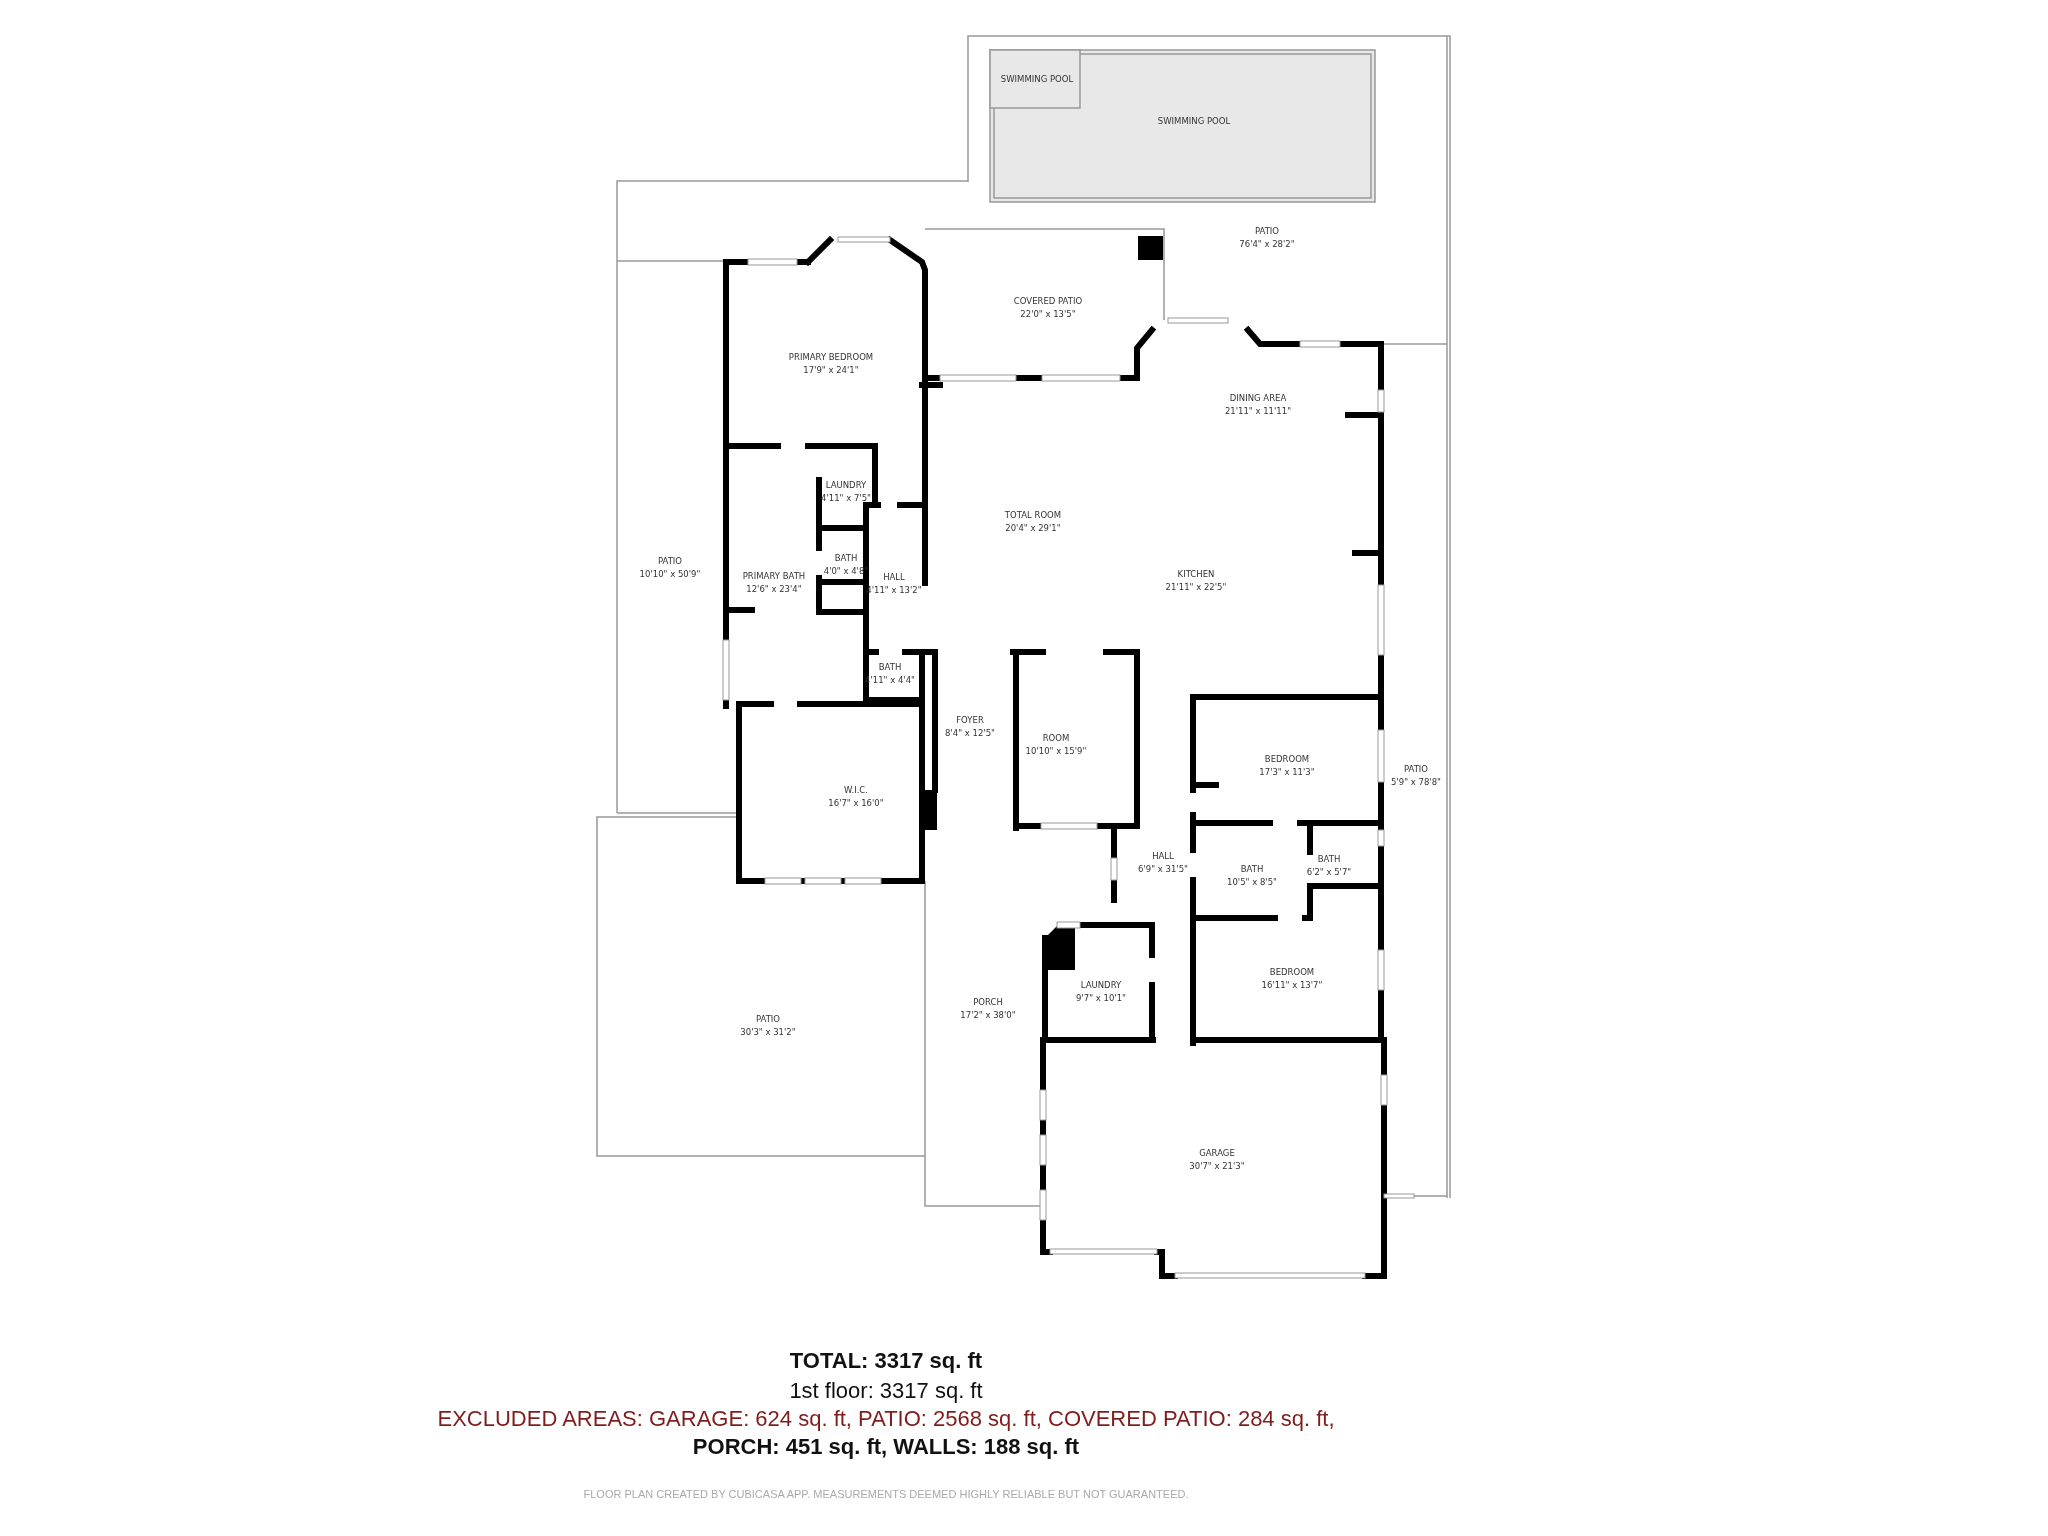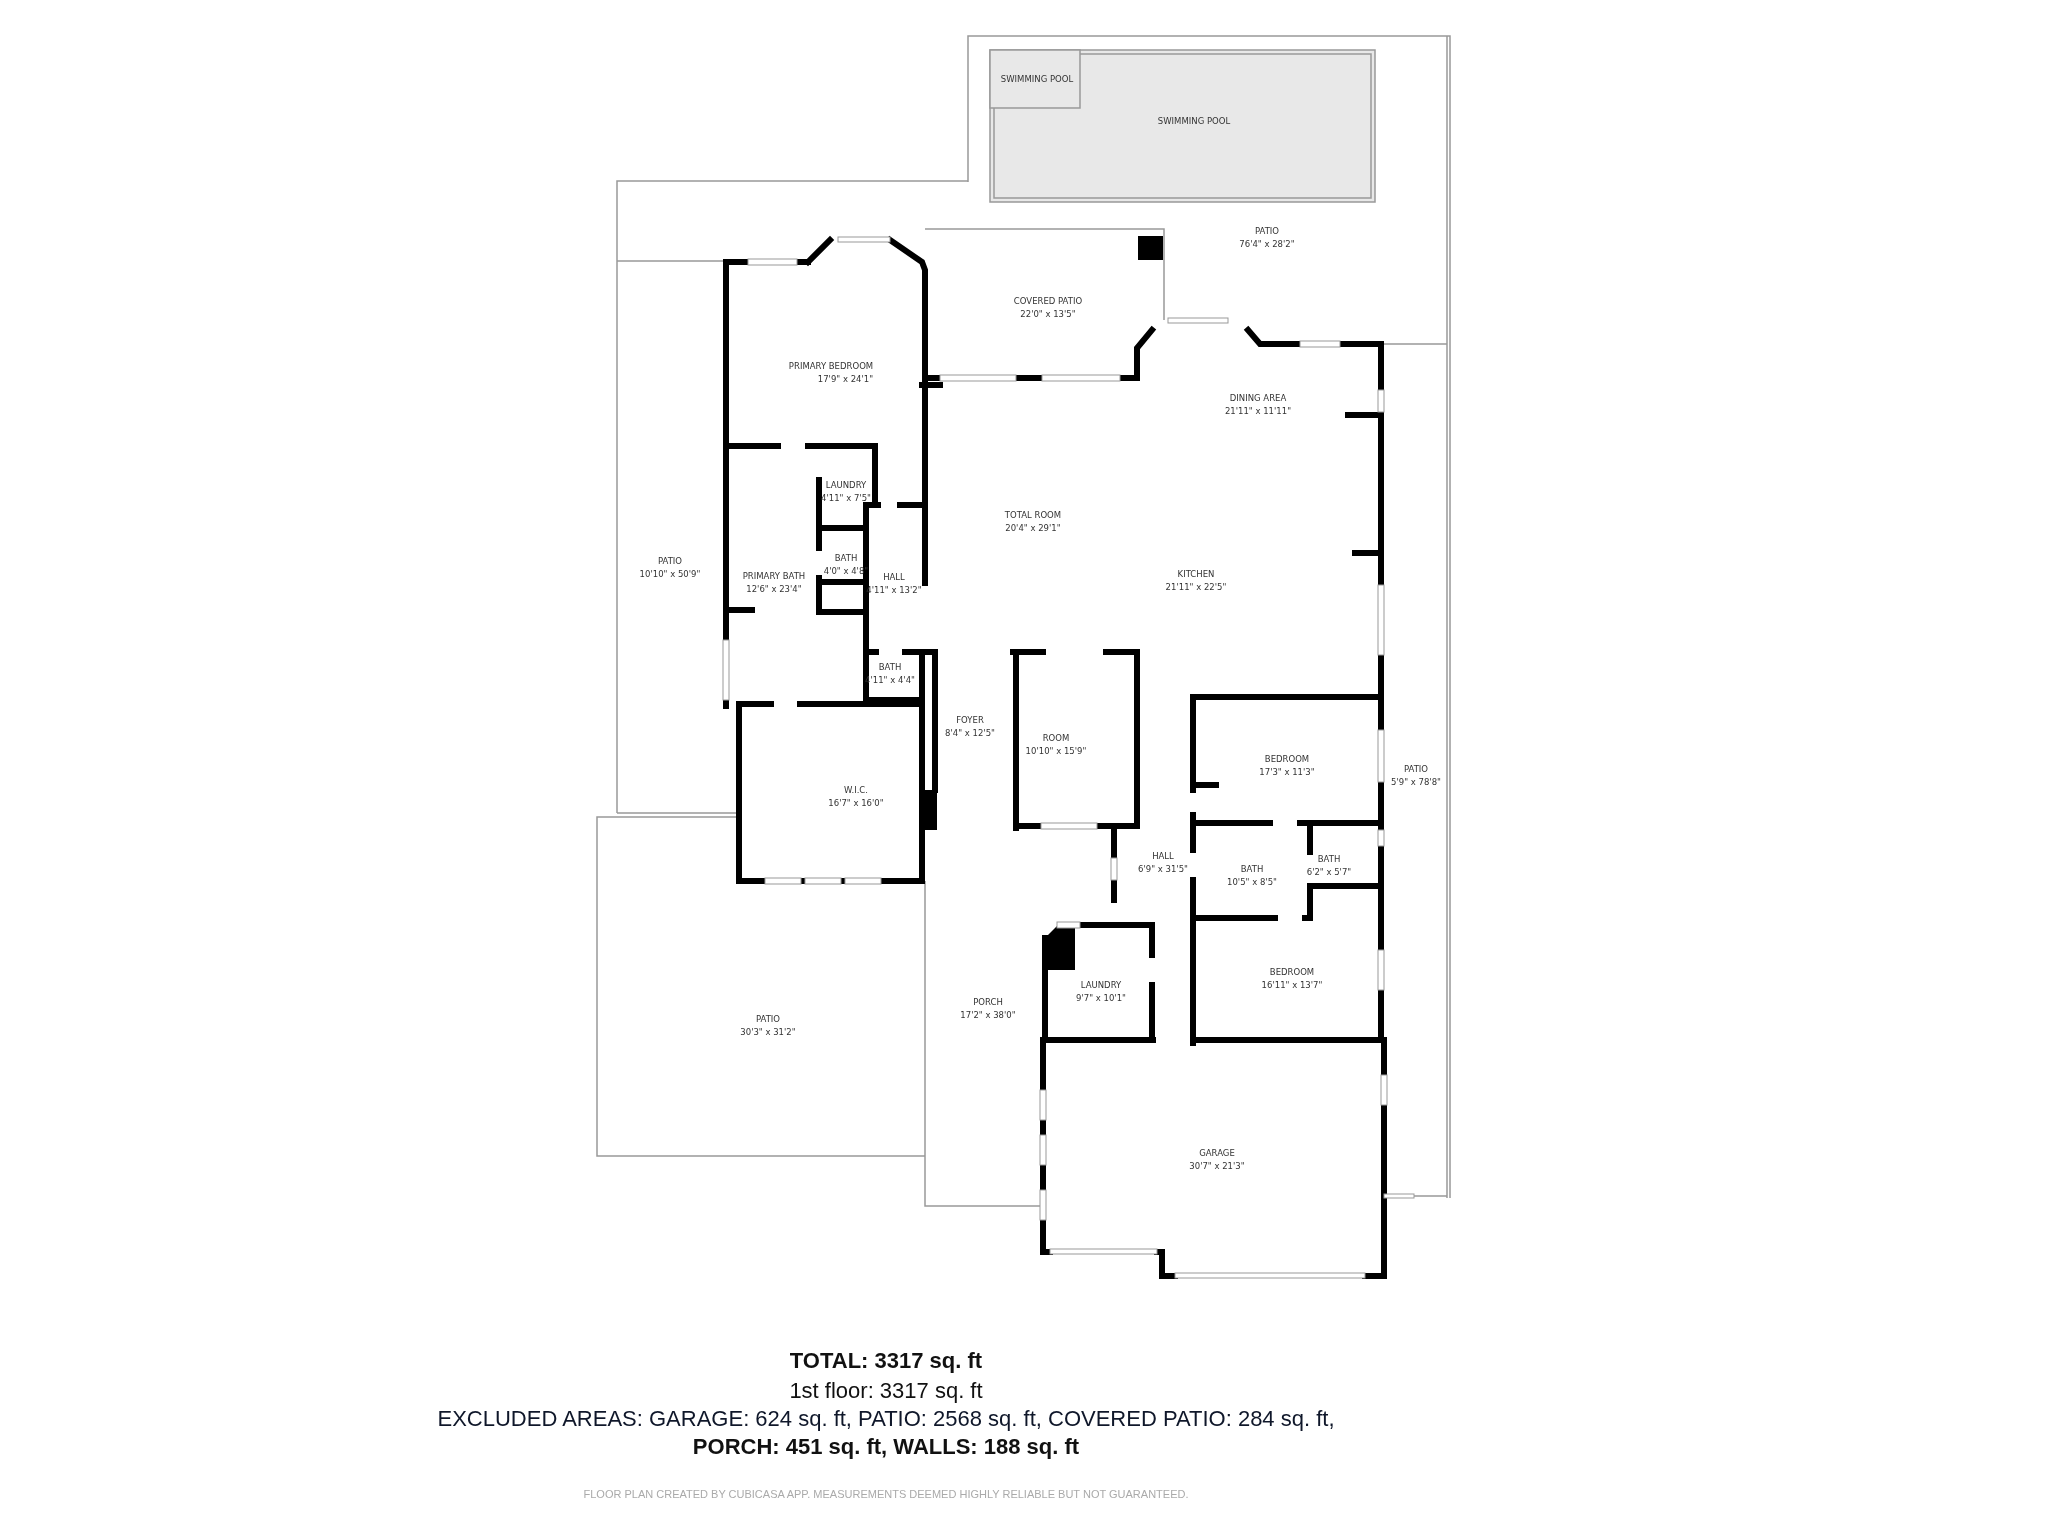--- a/index.html
+++ b/index.html
@@ -4,21 +4,21 @@
 <style>
   html,body{margin:0;padding:0;background:#fff;}
   body{width:2048px;height:1536px;position:relative;overflow:hidden;font-family:"DejaVu Sans","Liberation Sans",sans-serif;color:#222;}
   svg.plan{position:absolute;left:0;top:0;}
   .lbl{position:absolute;transform:translate(-50%,-50%);text-align:center;font-size:8.5px;line-height:13px;color:#333;white-space:nowrap;}
   .lbl .n{display:block;}
   .lbl .d{display:block;}
   .footer{position:absolute;left:0;width:1772px;text-align:center;font-family:"Liberation Sans","DejaVu Sans",sans-serif;}
   #total{top:1348px;font-size:22px;font-weight:bold;color:#111;}
   #floor1{top:1378px;font-size:22px;color:#111;}
-  #excl1{top:1406px;font-size:22px;color:#0f172a;}
+  #excl1{top:1406px;font-size:22px;color:#7f1d1d;}
   #excl2{top:1434px;font-size:22px;color:#111;font-weight:bold;}
   #credit{top:1488px;font-size:11px;color:#aaa;}
 </style>
 </head>
 <body>
 
 <svg class="plan" width="2048" height="1536" viewBox="0 0 2048 1536" xmlns="http://www.w3.org/2000/svg">
 
   <g fill="none" stroke="#999" stroke-width="1.5">
 
@@ -178,21 +178,21 @@
     <span class="n">SWIMMING POOL</span>
   </div>
 <div class="lbl" style="left:1267px;top:238px;">
     <span class="n">PATIO</span>
     <span class="d">76'4" x 28'2"</span>
   </div>
 <div class="lbl" style="left:1048px;top:308px;">
     <span class="n">COVERED PATIO</span>
     <span class="d">22'0" x 13'5"</span>
   </div>
-<div class="lbl" style="left:831px;top:373px;text-align:right;">
+<div class="lbl" style="left:831px;top:364px;">
     <span class="n">PRIMARY BEDROOM</span>
     <span class="d">17'9" x 24'1"</span>
   </div>
 <div class="lbl" style="left:1258px;top:405px;">
     <span class="n">DINING AREA</span>
     <span class="d">21'11" x 11'11"</span>
   </div>
 <div class="lbl" style="left:1033px;top:522px;">
     <span class="n">TOTAL ROOM</span>
     <span class="d">20'4" x 29'1"</span>

